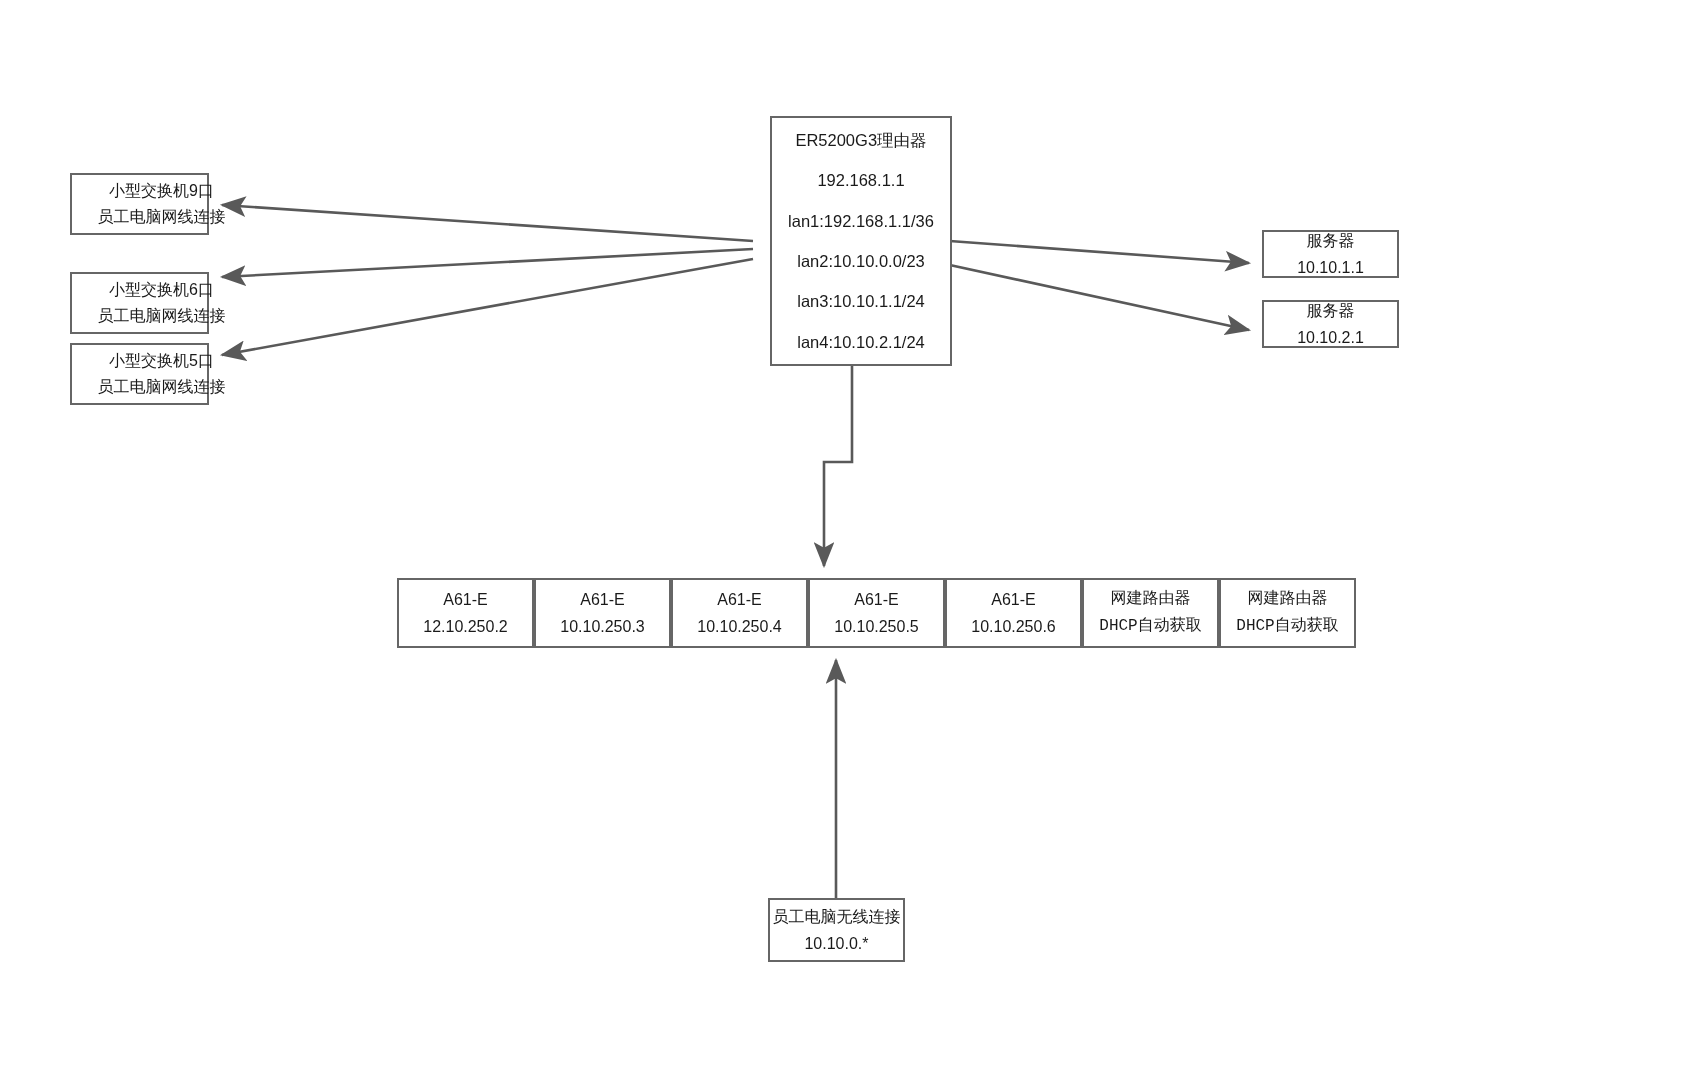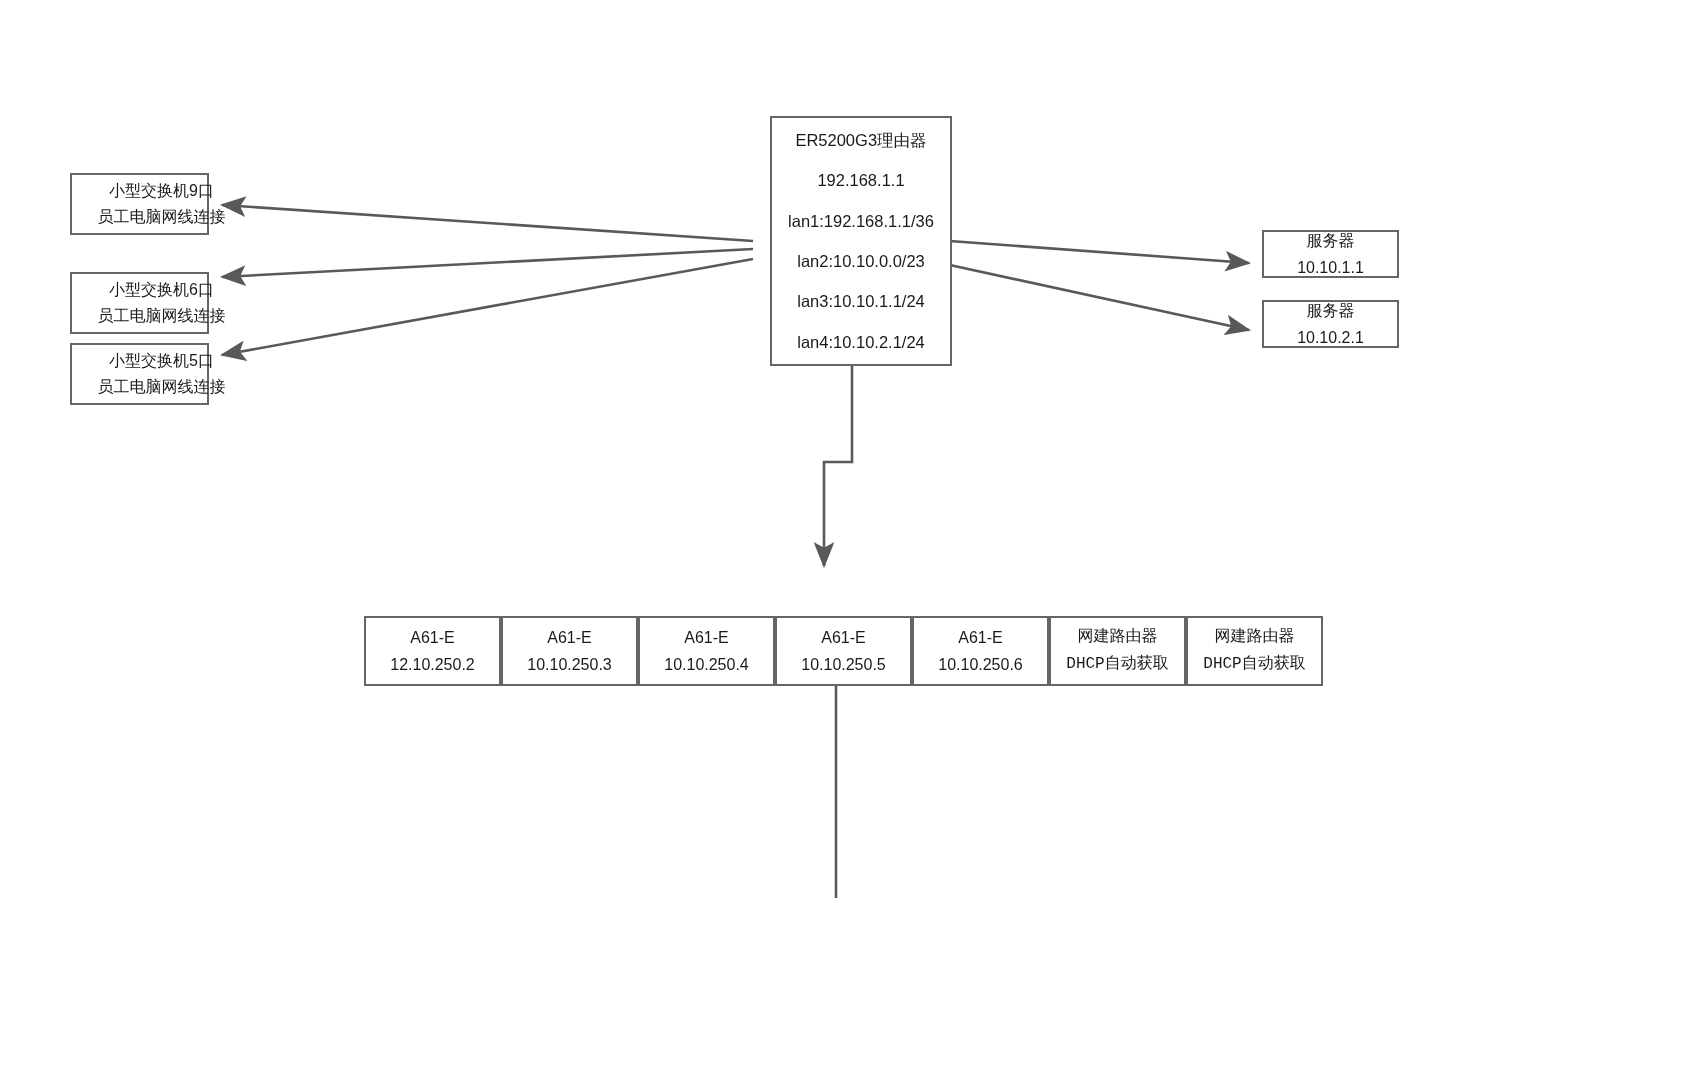--- a/index.html
+++ b/index.html
@@ -75,26 +75,25 @@
     height: 48px;
     line-height: 1.7;
     font-size: 16px;
   }
   #server-1 { top: 230px; }
   #server-2 { top: 300px; }
 
   
   #ap-row {
     position: absolute;
-    left: 364px;
+    left: 397px;
     top: 578px;
     height: 70px;
     display: flex;
     align-items: stretch;
-    margin-top: 38px;
   }
   #ap-row .ap-cell {
     position: relative;
     border: 2px solid #666666;
     background: #ffffff;
     box-sizing: border-box;
     display: flex;
     flex-direction: column;
     align-items: center;
     justify-content: center;
@@ -199,14 +198,18 @@
     <div class="ap-cell w-rt">
       <span class="line">网建路由器</span>
       <span class="line">DHCP自动获取</span>
     </div>
     <div class="ap-cell w-rt">
       <span class="line">网建路由器</span>
       <span class="line">DHCP自动获取</span>
     </div>
   </div>
 
+  <div class="node" id="wireless-client">
+    <span class="line">员工电脑无线连接</span>
+    <span class="line">10.10.0.*</span>
+  </div>
 
 </div>
 
 </body></html>

